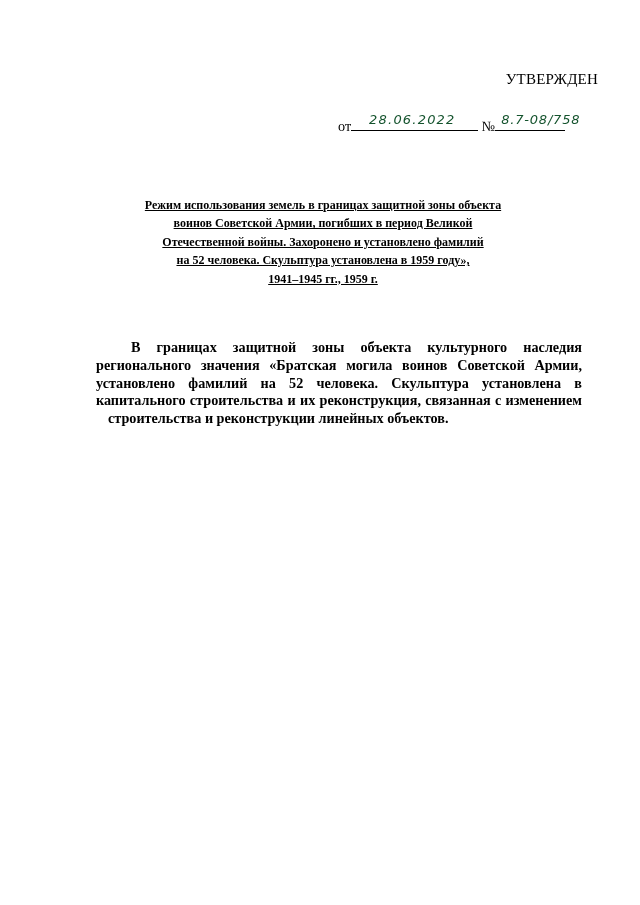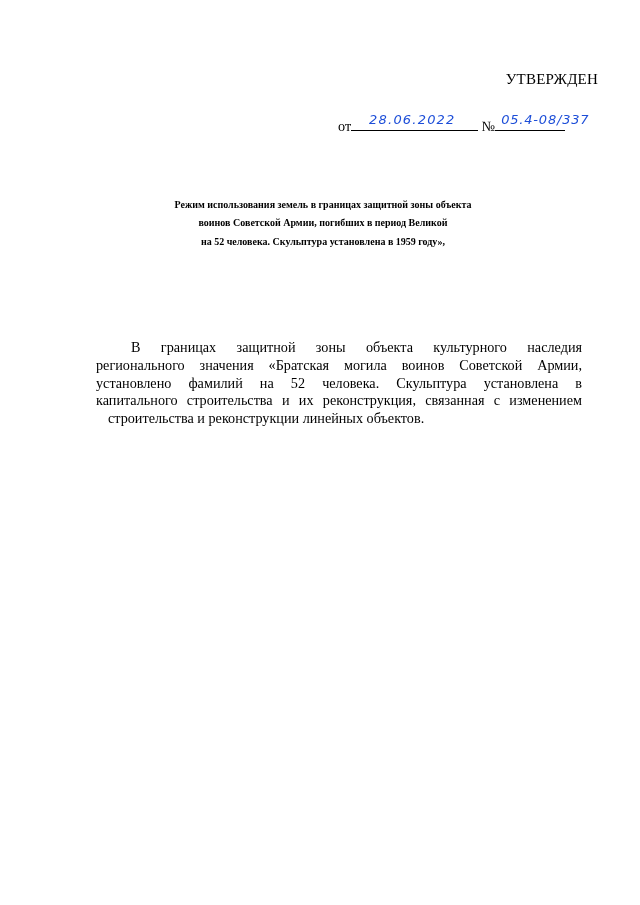--- a/index.html
+++ b/index.html
@@ -56,74 +56,78 @@
       vertical-align: baseline;
     }
     .order-line .fill.date { width: 127px; }
     .order-line .fill.num { width: 70px; }
     .handwritten {
       position: absolute;
       bottom: 1px;
       font-family: "DejaVu Sans", sans-serif;
       font-style: italic;
       font-size: 13px;
-      color: #1d4ed8;
+      color: #14532d;
       letter-spacing: 1.2px;
       white-space: nowrap;
     }
     .handwritten.date-val { left: 18px; }
     .handwritten.num-val { left: 6px; letter-spacing: 0.8px; }
     
     .doc-title {
       position: absolute;
       left: 98px;
       top: 196px;
       width: 450px;
       text-align: center;
       font-weight: bold;
-      font-size: 10px;
+      font-size: 12px;
       line-height: 18.4px;
+      text-decoration: underline;
     }
     .doc-title .tline { display: block; white-space: nowrap; }
     
     .body-text {
       position: absolute;
       left: 96px;
       top: 339px;
       width: 486px;
       font-size: 14.2px;
       line-height: 17.8px;
     }
     .body-text .bline {
       display: block;
       text-align: justify;
       text-align-last: justify;
       white-space: nowrap;
+      font-weight: bold;
     }
     .body-text .bline.first { padding-left: 35px; }
     .body-text .bline.last { text-align-last: left; margin-left: 12px; }
   </style>
 </head>
 <body>
 
 <div class="page">
 
   <div class="approval">
     <div class="stamp-title line">УТВЕРЖДЕН</div>
   </div>
 
   <div class="order-line">
     <span>от</span><span class="fill date"><span class="handwritten date-val">28.06.2022</span></span>
-    <span>№</span><span class="fill num"><span class="handwritten num-val">05.4-08/337</span></span>
+    <span>№</span><span class="fill num"><span class="handwritten num-val">8.7-08/758</span></span>
   </div>
 
   <div class="doc-title">
     <span class="tline">Режим использования земель в границах защитной зоны объекта</span>
     <span class="tline">воинов Советской Армии, погибших в период Великой</span>
+    <span class="tline">Отечественной войны. Захоронено и установлено фамилий</span>
     <span class="tline">на 52 человека. Скульптура установлена в 1959 году»,</span>
+    <span class="tline">1941–1945 гг., 1959 г.</span>
   </div>
 
   <div class="body-text">
     <span class="bline first">В границах защитной зоны объекта культурного наследия</span>
     <span class="bline">регионального значения «Братская могила воинов Советской Армии,</span>
     <span class="bline">установлено фамилий на 52 человека. Скульптура установлена в</span>
     <span class="bline">капитального строительства и их реконструкция, связанная с изменением</span>
     <span class="bline last">строительства и реконструкции линейных объектов.</span>
   </div>
 

